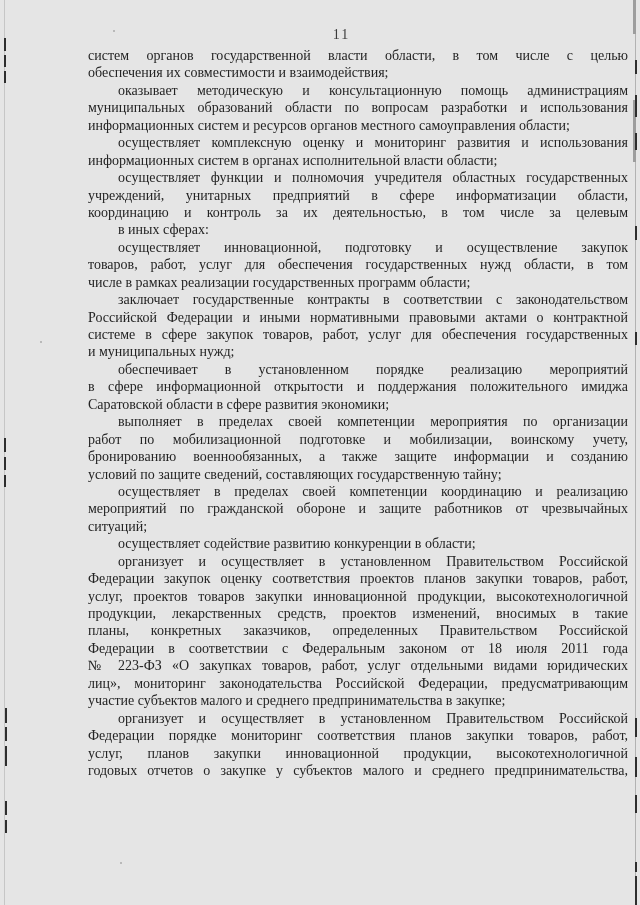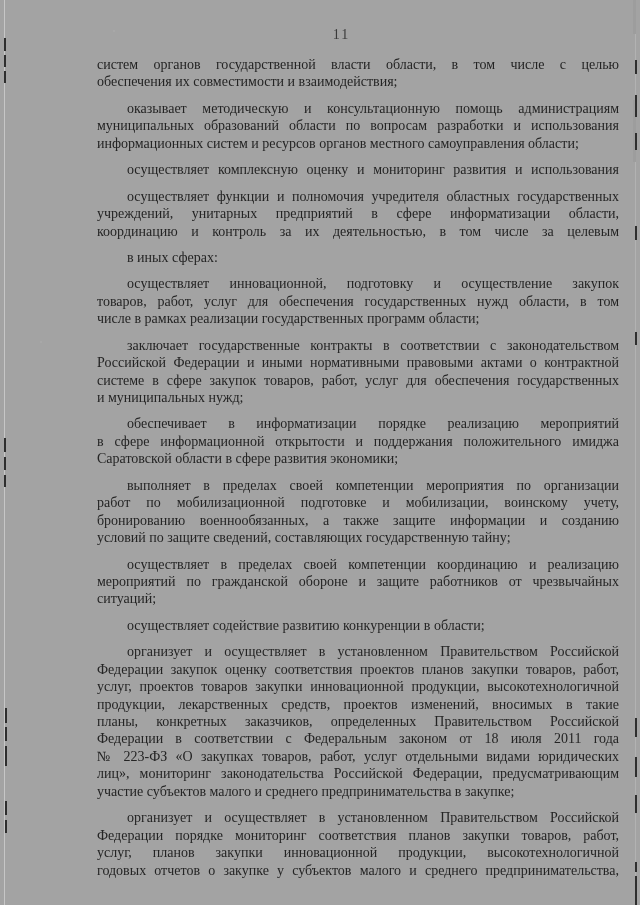--- a/index.html
+++ b/index.html
@@ -7,42 +7,42 @@
   body {
     background: #ffffff;
     font-family: "Liberation Serif", "DejaVu Serif", serif;
     color: #242424;
     overflow: hidden;
   }
   .page {
     position: relative;
     width: 640px;
     height: 905px;
-    background: #a3a3a3;
+    background: #e5e5e5;
   }
   .page-number {
     position: absolute;
     top: 27px;
     left: 88px;
     width: 507px;
     text-align: center;
     font-size: 14px;
     color: #3a3a3a;
     letter-spacing: 2px;
   }
   .body-text {
     position: absolute;
     top: 47px;
     left: 88px;
     width: 540px;
     font-size: 14px;
     line-height: 17.45px;
     text-rendering: optimizeLegibility;
   }
-  .paragraph { margin: 9px; }
+  .paragraph { margin: 0; }
   .line {
     text-align: justify;
     text-align-last: justify;
     white-space: normal;
     overflow: hidden;
     height: 17.45px;
   }
   .line.first { text-indent: 30px; }
   .line.last { text-align-last: left; }
 
@@ -86,20 +86,21 @@
         <div class="line">систем органов государственной власти области, в том числе с целью</div>
         <div class="line last">обеспечения их совместимости и взаимодействия;</div>
       </div>
       <div class="paragraph">
         <div class="line first">оказывает методическую и консультационную помощь администрациям</div>
         <div class="line">муниципальных образований области по вопросам разработки и использования</div>
         <div class="line last">информационных систем и ресурсов органов местного самоуправления области;</div>
       </div>
       <div class="paragraph">
         <div class="line first">осуществляет комплексную оценку и мониторинг развития и использования</div>
+        <div class="line last">информационных систем в органах исполнительной власти области;</div>
       </div>
       <div class="paragraph">
         <div class="line first">осуществляет функции и полномочия учредителя областных государственных</div>
         <div class="line">учреждений, унитарных предприятий в сфере информатизации области,</div>
         <div class="line">координацию и контроль за их деятельностью, в том числе за целевым</div>
       </div>
       <div class="paragraph">
         <div class="line first last">в иных сферах:</div>
       </div>
       <div class="paragraph">
@@ -107,21 +108,21 @@
         <div class="line">товаров, работ, услуг для обеспечения государственных нужд области, в том</div>
         <div class="line last">числе в рамках реализации государственных программ области;</div>
       </div>
       <div class="paragraph">
         <div class="line first">заключает государственные контракты в соответствии с законодательством</div>
         <div class="line">Российской Федерации и иными нормативными правовыми актами о контрактной</div>
         <div class="line">системе в сфере закупок товаров, работ, услуг для обеспечения государственных</div>
         <div class="line last">и муниципальных нужд;</div>
       </div>
       <div class="paragraph">
-        <div class="line first">обеспечивает в информатизации порядке реализацию мероприятий</div>
+        <div class="line first">обеспечивает в установленном порядке реализацию мероприятий</div>
         <div class="line">в сфере информационной открытости и поддержания положительного имиджа</div>
         <div class="line last">Саратовской области в сфере развития экономики;</div>
       </div>
       <div class="paragraph">
         <div class="line first">выполняет в пределах своей компетенции мероприятия по организации</div>
         <div class="line">работ по мобилизационной подготовке и мобилизации, воинскому учету,</div>
         <div class="line">бронированию военнообязанных, а также защите информации и созданию</div>
         <div class="line last">условий по защите сведений, составляющих государственную тайну;</div>
       </div>
       <div class="paragraph">

